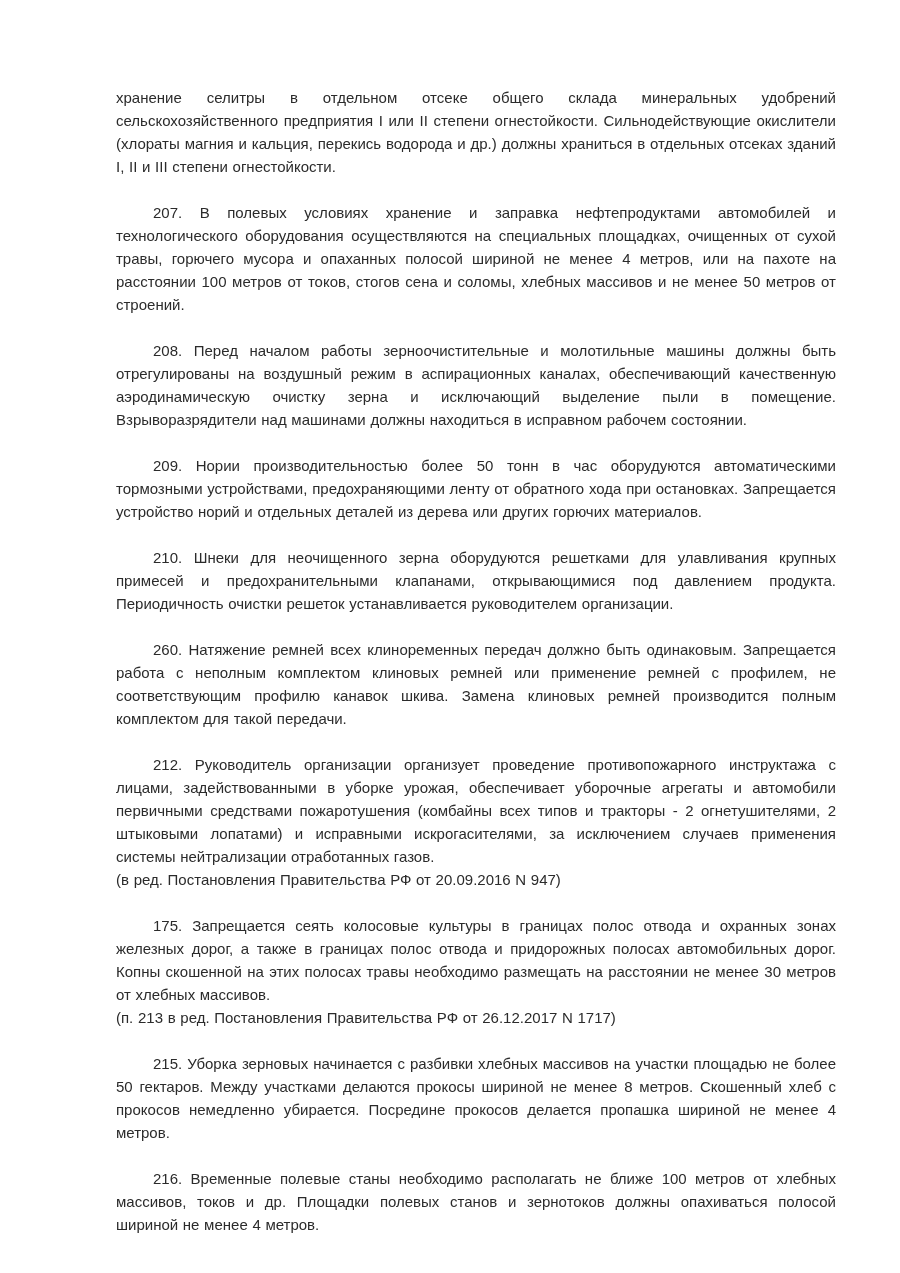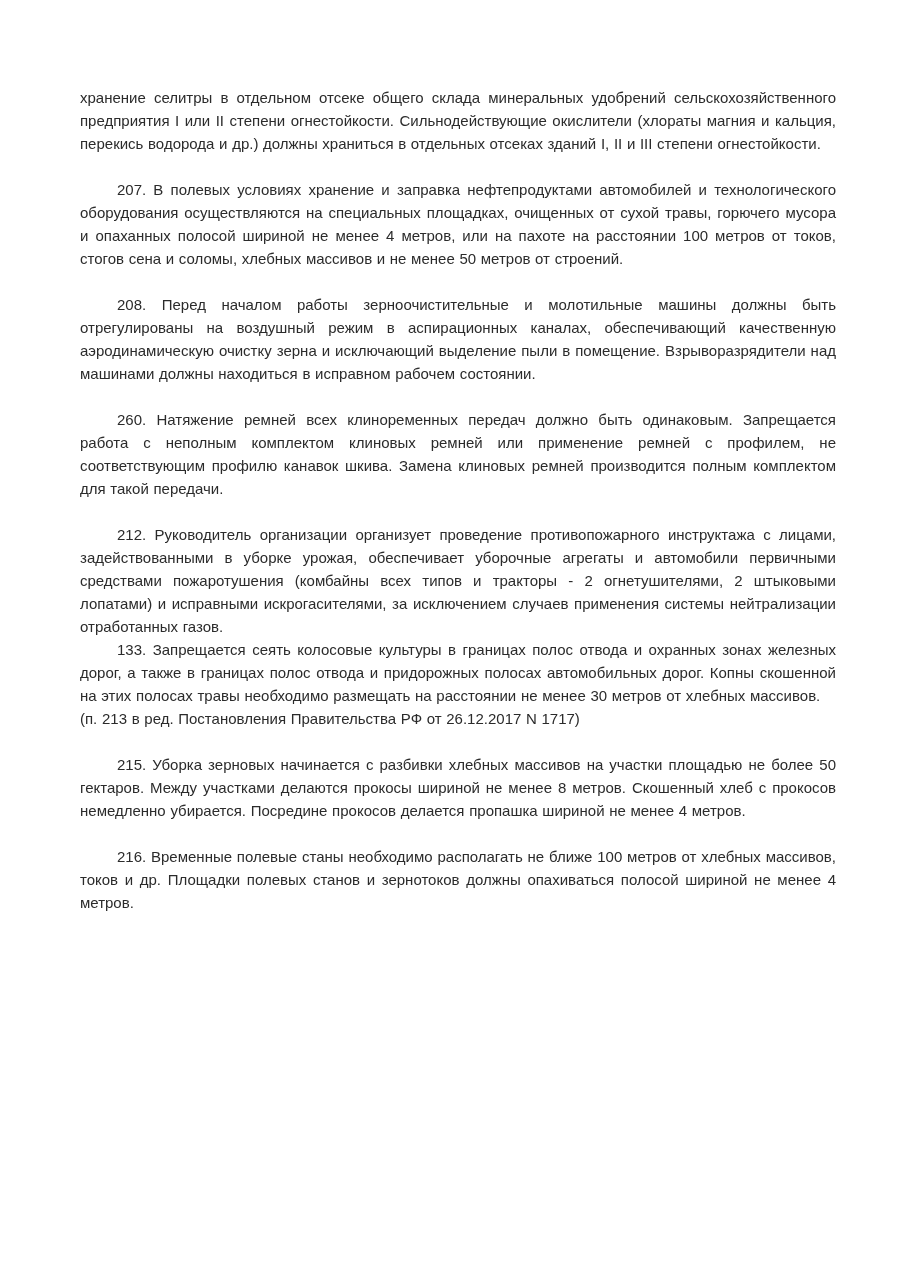--- a/index.html
+++ b/index.html
@@ -6,21 +6,21 @@
     margin: 0;
     padding: 0;
     background: #ffffff;
   }
   .page {
     position: relative;
     width: 900px;
     height: 1273px;
     box-sizing: border-box;
     background: #ffffff;
-    padding: 86px 64px 0 80px;
+    padding: 86px 64px 0 116px;
     font-family: "Liberation Sans", "DejaVu Sans", sans-serif;
     font-size: 15px;
     line-height: 23px;
     color: #2b2b2b;
     overflow: hidden;
   }
   .page p {
     margin: 0 0 23px 0;
     text-align: justify;
     word-spacing: 0.5px;
@@ -30,20 +30,23 @@
   .tight    { margin-bottom: 0 !important; }
   .p-note   { text-indent: 0; text-align: left; }
 </style>
 </head>
 <body>
 
 <div class="page">
   <p class="p-cont">хранение селитры в отдельном отсеке общего склада минеральных удобрений сельскохозяйственного предприятия I или II степени огнестойкости. Сильнодействующие окислители (хлораты магния и кальция, перекись водорода и др.) должны храниться в отдельных отсеках зданий I, II и III степени огнестойкости.</p>
   <p class="p-num">207. В полевых условиях хранение и заправка нефтепродуктами автомобилей и технологического оборудования осуществляются на специальных площадках, очищенных от сухой травы, горючего мусора и опаханных полосой шириной не менее 4 метров, или на пахоте на расстоянии 100 метров от токов, стогов сена и соломы, хлебных массивов и не менее 50 метров от строений.</p>
   <p class="p-num">208. Перед началом работы зерноочистительные и молотильные машины должны быть отрегулированы на воздушный режим в аспирационных каналах, обеспечивающий качественную аэродинамическую очистку зерна и исключающий выделение пыли в помещение. Взрыворазрядители над машинами должны находиться в исправном рабочем состоянии.</p>
+  <p class="p-num">209. Нории производительностью более 50 тонн в час оборудуются автоматическими тормозными устройствами, предохраняющими ленту от обратного хода при остановках. Запрещается устройство норий и отдельных деталей из дерева или других горючих материалов.</p>
+  <p class="p-num">210. Шнеки для неочищенного зерна оборудуются решетками для улавливания крупных примесей и предохранительными клапанами, открывающимися под давлением продукта. Периодичность очистки решеток устанавливается руководителем организации.</p>
   <p class="p-num">260. Натяжение ремней всех клиноременных передач должно быть одинаковым. Запрещается работа с неполным комплектом клиновых ремней или применение ремней с профилем, не соответствующим профилю канавок шкива. Замена клиновых ремней производится полным комплектом для такой передачи.</p>
   <p class="p-num tight">212. Руководитель организации организует проведение противопожарного инструктажа с лицами, задействованными в уборке урожая, обеспечивает уборочные агрегаты и автомобили первичными средствами пожаротушения (комбайны всех типов и тракторы - 2 огнетушителями, 2 штыковыми лопатами) и исправными искрогасителями, за исключением случаев применения системы нейтрализации отработанных газов.</p>
-  <p class="p-num tight">133. Запрещается сеять колосовые культуры в границах полос отвода и охранных зонах железных дорог, а также в границах полос отвода и придорожных полосах автомобильных дорог. Копны скошенной на этих полосах травы необходимо размещать на расстоянии не менее 30 метров от хлебных массивов.</p>
+  <p class="p-note">(в ред. Постановления Правительства РФ от 20.09.2016 N 947)</p>
+  <p class="p-num tight">175. Запрещается сеять колосовые культуры в границах полос отвода и охранных зонах железных дорог, а также в границах полос отвода и придорожных полосах автомобильных дорог. Копны скошенной на этих полосах травы необходимо размещать на расстоянии не менее 30 метров от хлебных массивов.</p>
   <p class="p-note">(п. 213 в ред. Постановления Правительства РФ от 26.12.2017 N 1717)</p>
   <p class="p-num">215. Уборка зерновых начинается с разбивки хлебных массивов на участки площадью не более 50 гектаров. Между участками делаются прокосы шириной не менее 8 метров. Скошенный хлеб с прокосов немедленно убирается. Посредине прокосов делается пропашка шириной не менее 4 метров.</p>
   <p class="p-num">216. Временные полевые станы необходимо располагать не ближе 100 метров от хлебных массивов, токов и др. Площадки полевых станов и зернотоков должны опахиваться полосой шириной не менее 4 метров.</p>
 
 </div>
 
 </body></html>

